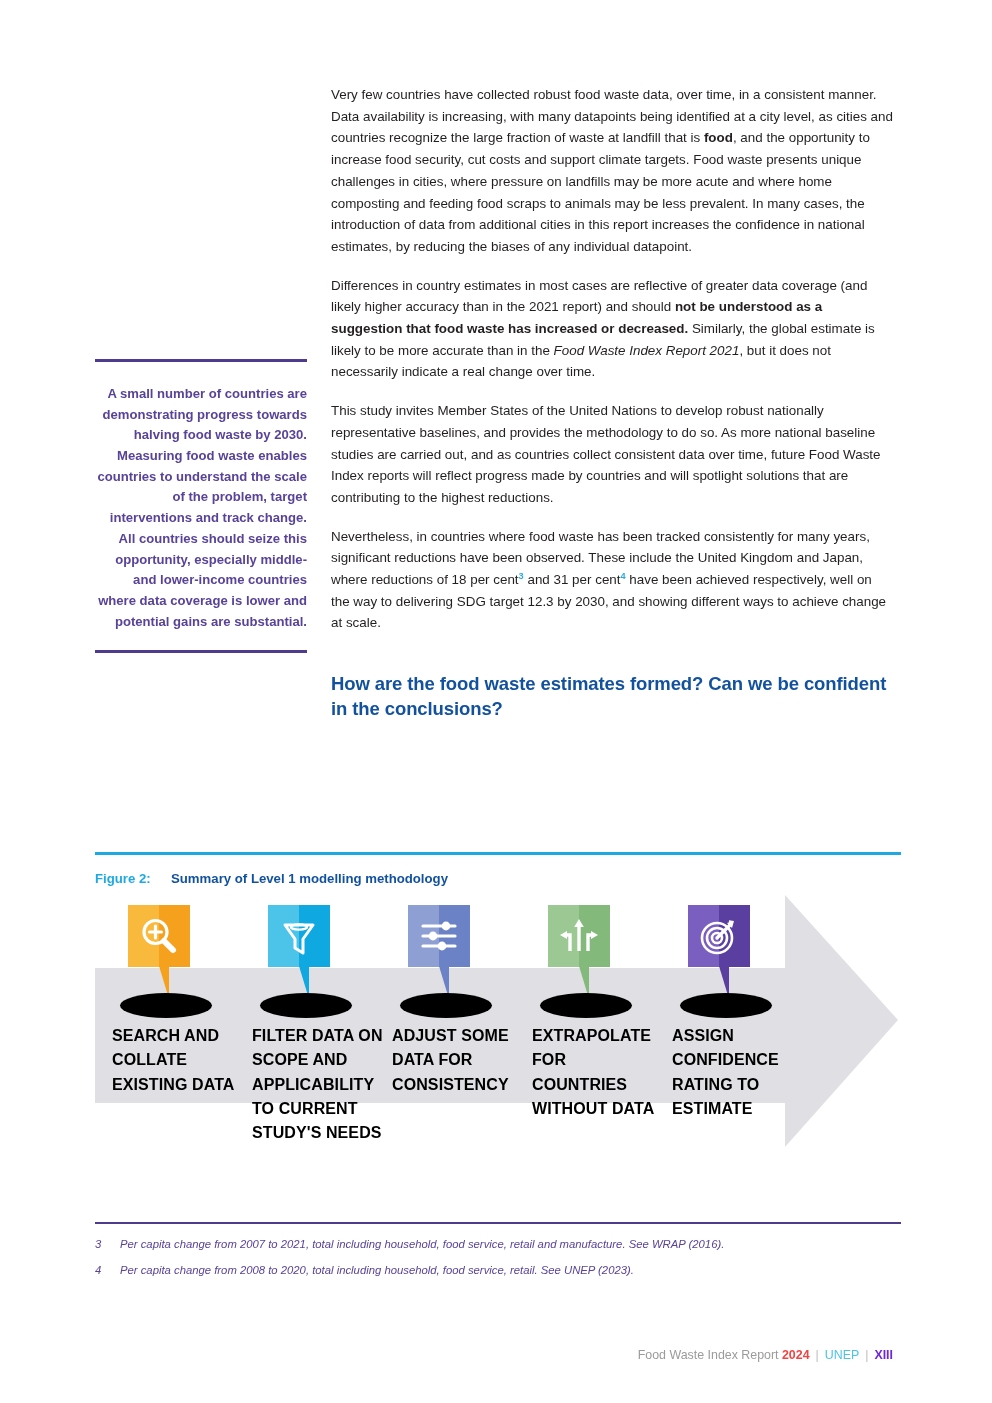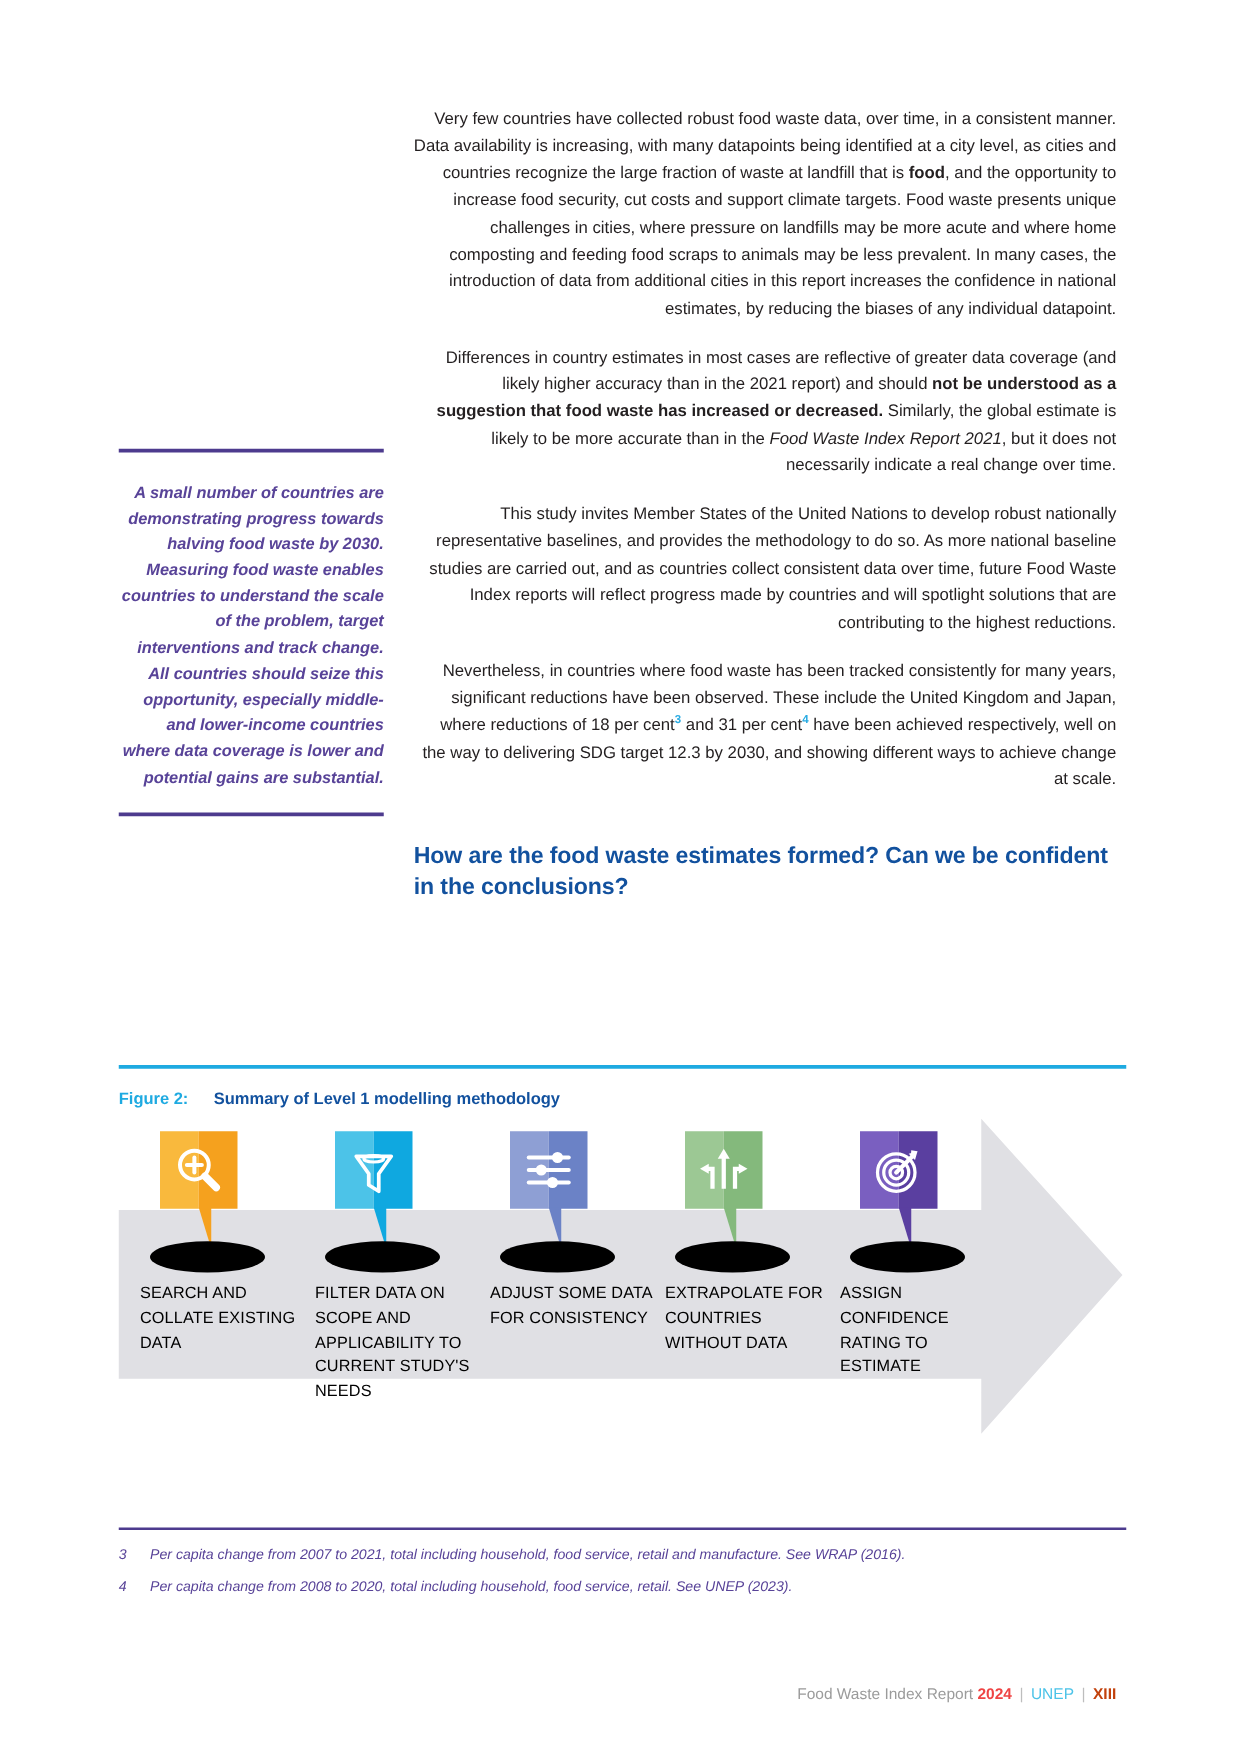--- a/index.html
+++ b/index.html
@@ -39,41 +39,40 @@
   }
   h2.section-heading.second {
     margin-top: 8px;
   }
 
   p.body-par {
     font-size: 13.4px;
     line-height: 1.62;
     margin: 0 0 17px 0;
     color: #231f20;
-    text-align: right;
+    text-align: left;
   }
   p.body-par:last-child { margin-bottom: 0; }
 
   .b { font-weight: bold; }
   .i { font-style: italic; }
   sup.fn {
     color: #29abe2;
     font-size: 9.2px;
     font-weight: bold;
     vertical-align: super;
     line-height: 0;
   }
 
   
   .pullquote {
     position: absolute;
     left: 95px;
     top: 359px;
     width: 212px;
-    font-style: italic;
   }
   .pq-rule {
     height: 3px;
     background: #4d3b8e;
     width: 100%;
   }
   .pq-rule.bottom { margin-top: 0; }
   .pq-text {
     color: #584398;
     font-weight: bold;
@@ -165,22 +164,22 @@
     width: 92px;
     height: 25px;
     background: #000;
     border-radius: 50%;
   }
   .step-label {
     position: absolute;
     top: 119px;
     left: 0;
     width: 132px;
-    font-size: 13px;
-    font-weight: normal;
+    font-size: 16px;
+    font-weight: bold;
     line-height: 1.52;
     letter-spacing: 0.1px;
     color: #000;
     text-transform: uppercase;
   }
 
   
   .footnotes {
     position: absolute;
     left: 95px;
@@ -211,21 +210,21 @@
     position: absolute;
     right: 99px;
     top: 1348px;
     font-size: 12.4px;
     color: #9b9b9b;
     white-space: nowrap;
   }
   .footer .yr { font-weight: bold; color: #ef4444; }
   .footer .sep { color: #bdbdbd; padding: 0 6px; }
   .footer .unep { color: #4cc3e8; }
-  .footer .pg { color: #c2410c; font-weight: bold; }
+  .footer .pg { color: #6d28d9; font-weight: bold; }
 </style>
 </head>
 <body>
 
 <div class="page">
 
   <div class="pullquote">
     <div class="pq-rule"></div>
     <div class="pq-text">A small number of countries are demonstrating progress towards halving food waste by 2030. Measuring food waste enables countries to understand the scale of the problem, target interventions and track change. All countries should seize this opportunity, especially middle- and lower-income countries where data coverage is lower and potential gains are substantial.</div>
     <div class="pq-rule bottom"></div>

